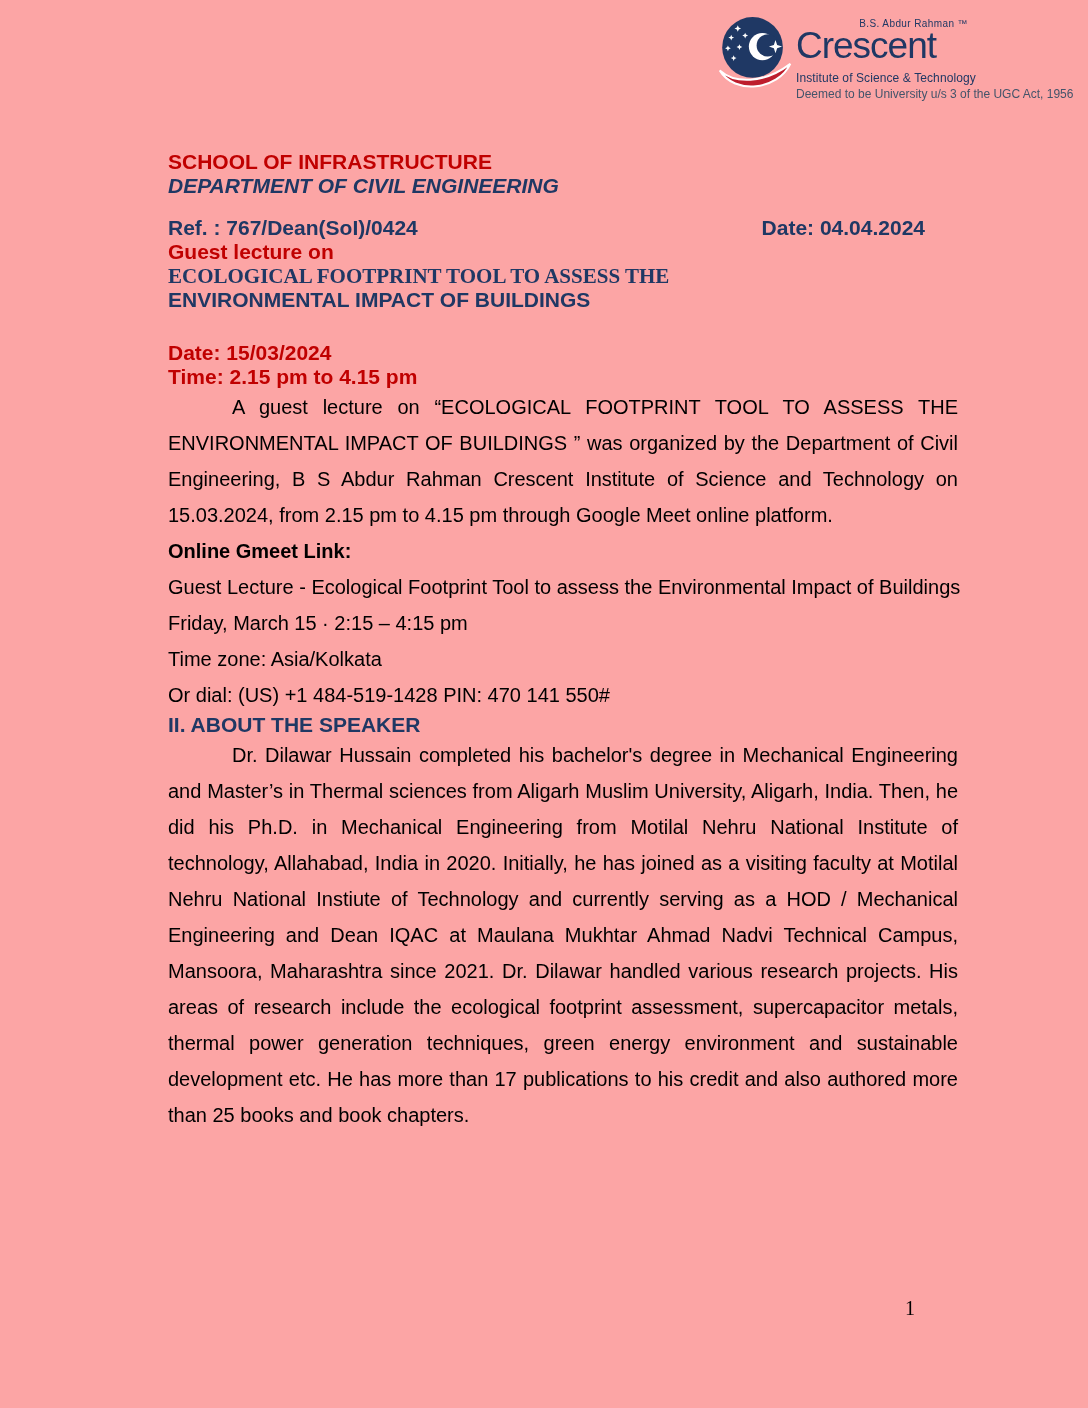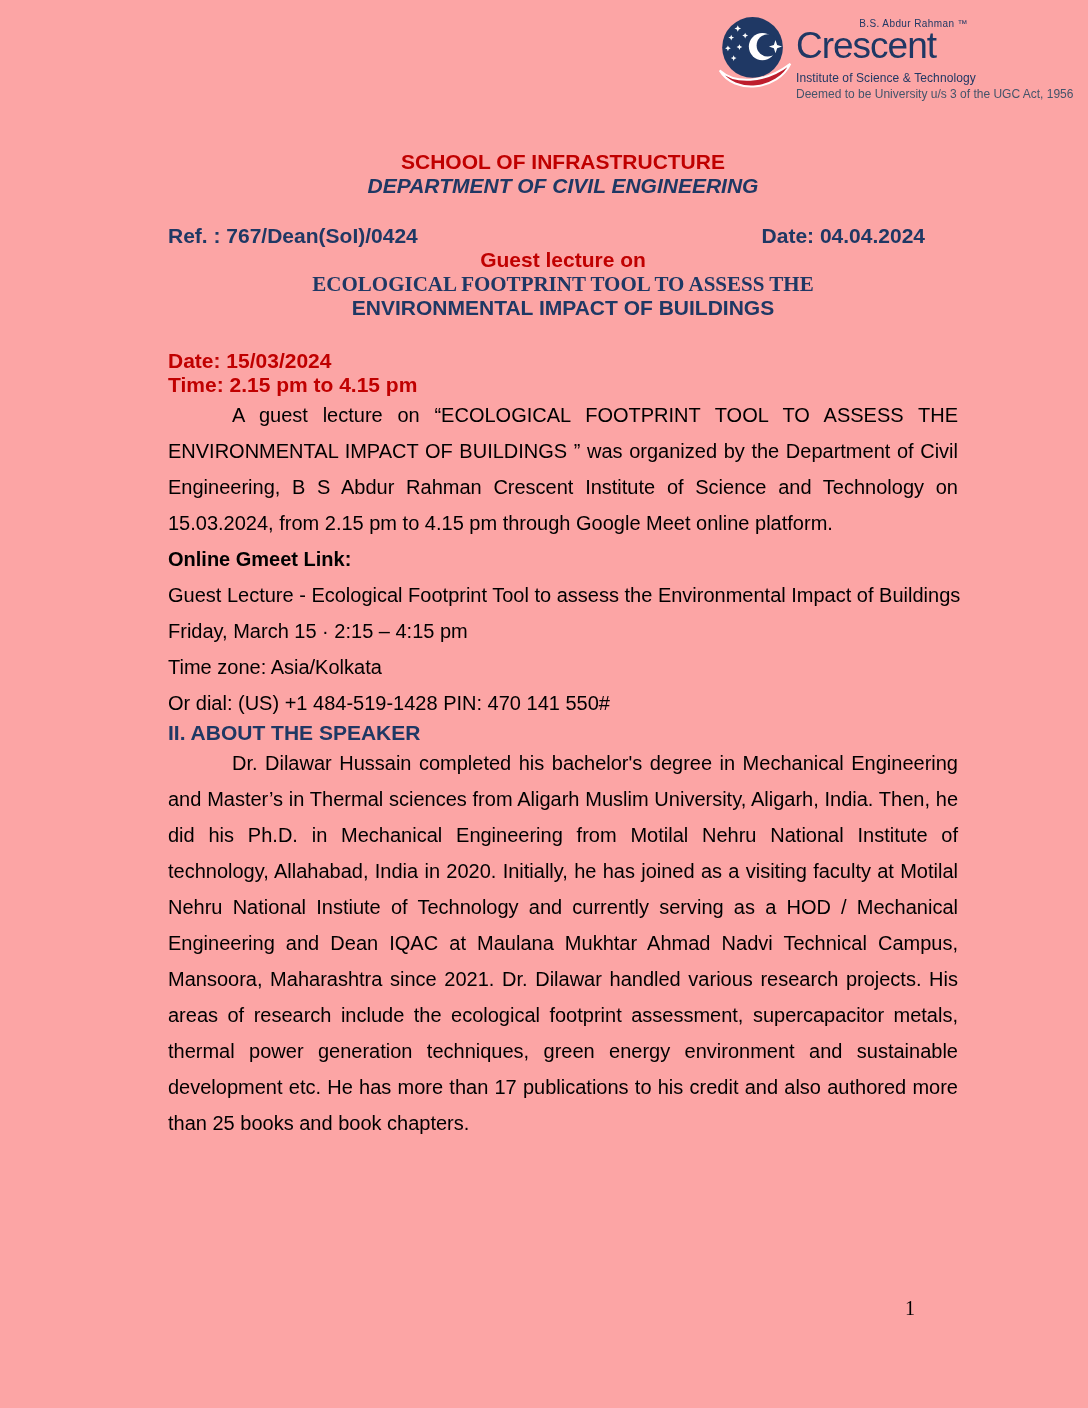--- a/index.html
+++ b/index.html
@@ -16,27 +16,27 @@
   .emblem { flex: 0 0 82px; }
   .logo-text { flex: 1; padding-top: 5px; min-width: 0; }
   .brand-small { font-size: 10px; color: #1F3864; text-align: right; letter-spacing: 0.4px; white-space: nowrap; }
   .brand-large { font-size: 37px; font-weight: normal; color: #1F3864; line-height: 33px; letter-spacing: -1px; }
   .brand-sub { font-size: 12px; color: #1F3864; margin-top: 9px; white-space: nowrap; letter-spacing: 0.1px; }
   .brand-tagline { font-size: 12px; color: #44546A; margin-top: 2px; text-align: center; white-space: nowrap; }
 
   
   .content { position: absolute; left: 168px; top: 150px; width: 790px; }
   .content p { margin: 0; }
-  .c { text-align: center; }
+  .c { text-align: left; }
   .red { color: #C00000; }
   .navy { color: #1F3864; }
   .h { font-size: 21px; line-height: 24px; font-weight: bold; }
   .school { margin-top: 2px; }
   .dept { margin-top: 24px; font-style: italic; }
-  .refrow { display: flex; justify-content: space-between; margin-top: 26px; padding-right: 33px; }
+  .refrow { display: flex; justify-content: space-between; margin-top: 18px; padding-right: 33px; }
   .kicker { margin-top: 28px; }
   .t1 { margin-top: 11px; font-family: Liberation Serif, serif; }
   .t2 { margin-top: 13px; }
   .eventrow { display: flex; justify-content: space-between; margin-top: 29px; padding-right: 18px; flex-direction: column; }
   .sec { margin-top: 29px; white-space: pre; }
   .sec2 { margin-top: 12px; }
   .para { font-size: 20px; line-height: 36px; text-align: justify; text-indent: 64px; margin-top: 14px; }
   .para2 { margin-top: 24px; }
   .label { font-size: 20px; line-height: 36px; font-weight: bold; }
   .line { font-size: 20px; line-height: 36px; white-space: pre; }

